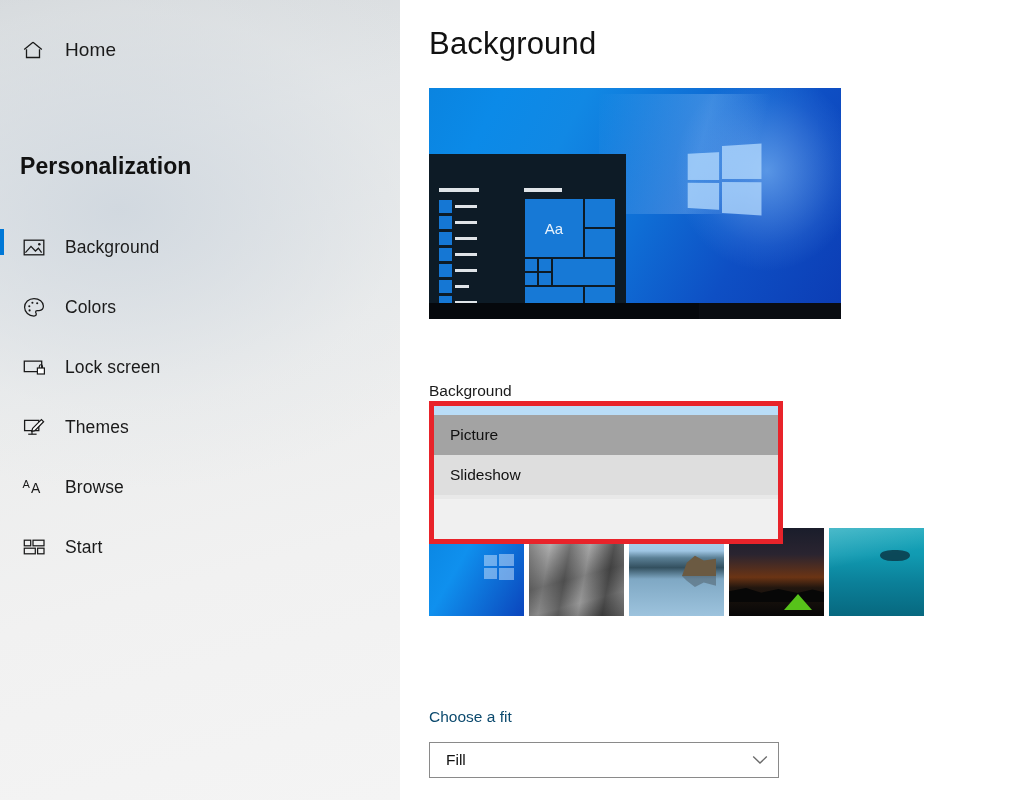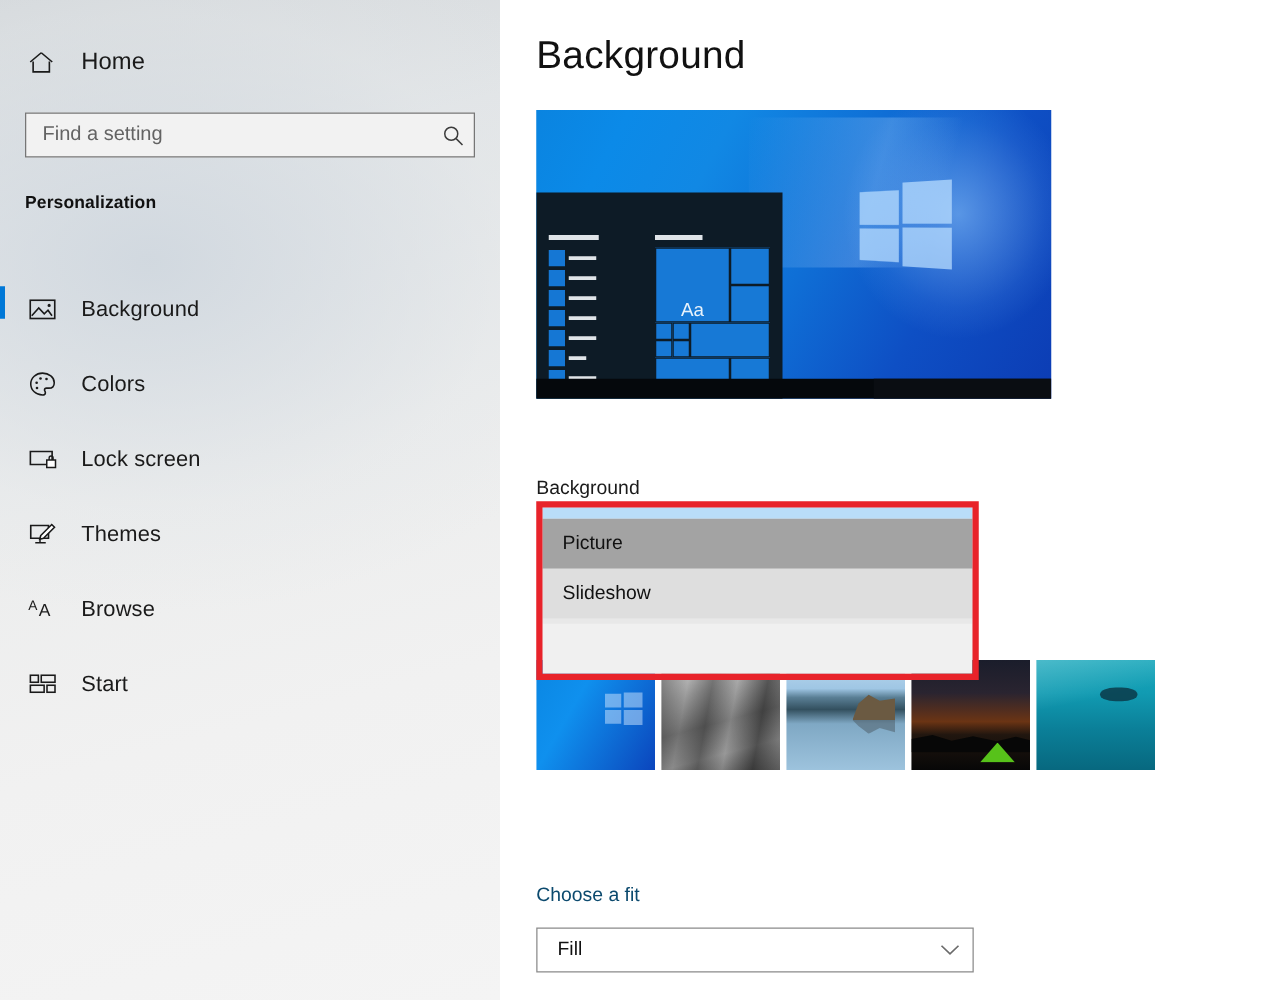--- a/index.html
+++ b/index.html
@@ -41,21 +41,21 @@
     flex: 1; border: 0; outline: 0; background: transparent;
     font-family: "Liberation Sans", sans-serif;
     font-size: 16px; color: #5e5e5e;
     padding: 0 8px 0 13px; height: 100%;
   }
   .search-input::placeholder { color: #636363; opacity: 1; }
   .search-ico { width: 34px; display:flex; align-items:center; justify-content:center; }
 
   .section-title {
     position: absolute; left: 20px; top: 153px;
-    font-size: 14px; font-weight: bold; color: #111;
+    font-size: 23px; font-weight: bold; color: #111;
     letter-spacing: .1px;
   }
 
   #navlist { position: absolute; left: 0; top: 217px; width: 400px; }
   .nav-item {
     position: relative;
     height: 60px;
     display: flex; align-items: center;
     padding-left: 19px;
     cursor: default;
@@ -106,21 +106,21 @@
   .sm-head { position: absolute; left: 10px; top: 34px; width: 40px; height: 4px; background: #dfe4e8; }
   .sm-tile-head { position: absolute; left: 95px; top: 34px; width: 38px; height: 4px; background: #dfe4e8; }
   .sm-sq { position: absolute; left: 10px; width: 13px; height: 13px; background: #1577d4; }
   .sm-line { position: absolute; left: 26px; width: 22px; height: 3px; background: #dfe4e8; }
   .sm-tiles { position: absolute; left: 95px; top: 44px; width: 95px; }
   .tile { position: absolute; background: #1779d6; border: 1px solid #0d1b26; }
   .tile-aa {
     position: absolute; left: 0; top: 0; width: 60px; height: 60px;
     background: #1779d6; border: 1px solid #0d1b26;
     color: #e8f2fb; font-size: 15px;
-    display: flex; align-items: flex-end; justify-content: center;
+    display: flex; align-items: center; justify-content: center;
   }
   .preview-taskbar { position: absolute; left: 0; bottom: 0; width: 412px; height: 16px; background: #05080c; }
   .preview-taskbar .seg { position: absolute; right: 0; top: 0; width: 142px; height: 16px; background: #0a0d12; }
 
   .label-background {
     position: absolute; left: 29px; top: 382px;
     font-size: 15.5px; color: #1a1a1a;
   }
 
   
@@ -234,29 +234,20 @@
       <span class="home-ico">
         <svg width="22" height="20" viewBox="0 0 22 20">
           <path d="M11 2.2 2.2 9.6" stroke="#1a1a1a" stroke-width="1.3" fill="none"></path>
           <path d="M11 2.2 19.8 9.6" stroke="#1a1a1a" stroke-width="1.3" fill="none"></path>
           <path d="M4.5 9.2V17.5h13V9.2" stroke="#1a1a1a" stroke-width="1.3" fill="none"></path>
         </svg>
       </span>
       <span class="home-label">Home</span>
     </div>
 
-    <div class="search-wrap">
-      <input class="search-input" type="text" placeholder="Find a setting" style="">
-      <span class="search-ico">
-        <svg width="19" height="19" viewBox="0 0 19 19">
-          <circle cx="8" cy="8" r="5.2" stroke="#3b3b3b" stroke-width="1.2" fill="none"></circle>
-          <path d="M11.9 11.9 17 17" stroke="#3b3b3b" stroke-width="1.2" fill="none"></path>
-        </svg>
-      </span>
-    </div>
 
     <div class="section-title">Personalization</div>
 
     <div id="navlist">
 
       <div class="nav-item selected">
         <span class="accent"></span>
         <span class="nav-ico">
           <svg width="22" height="19" viewBox="0 0 22 19">
             <rect x="1.2" y="2.2" width="19.6" height="14.6" stroke="#1a1a1a" stroke-width="1.3" fill="none"></rect>

